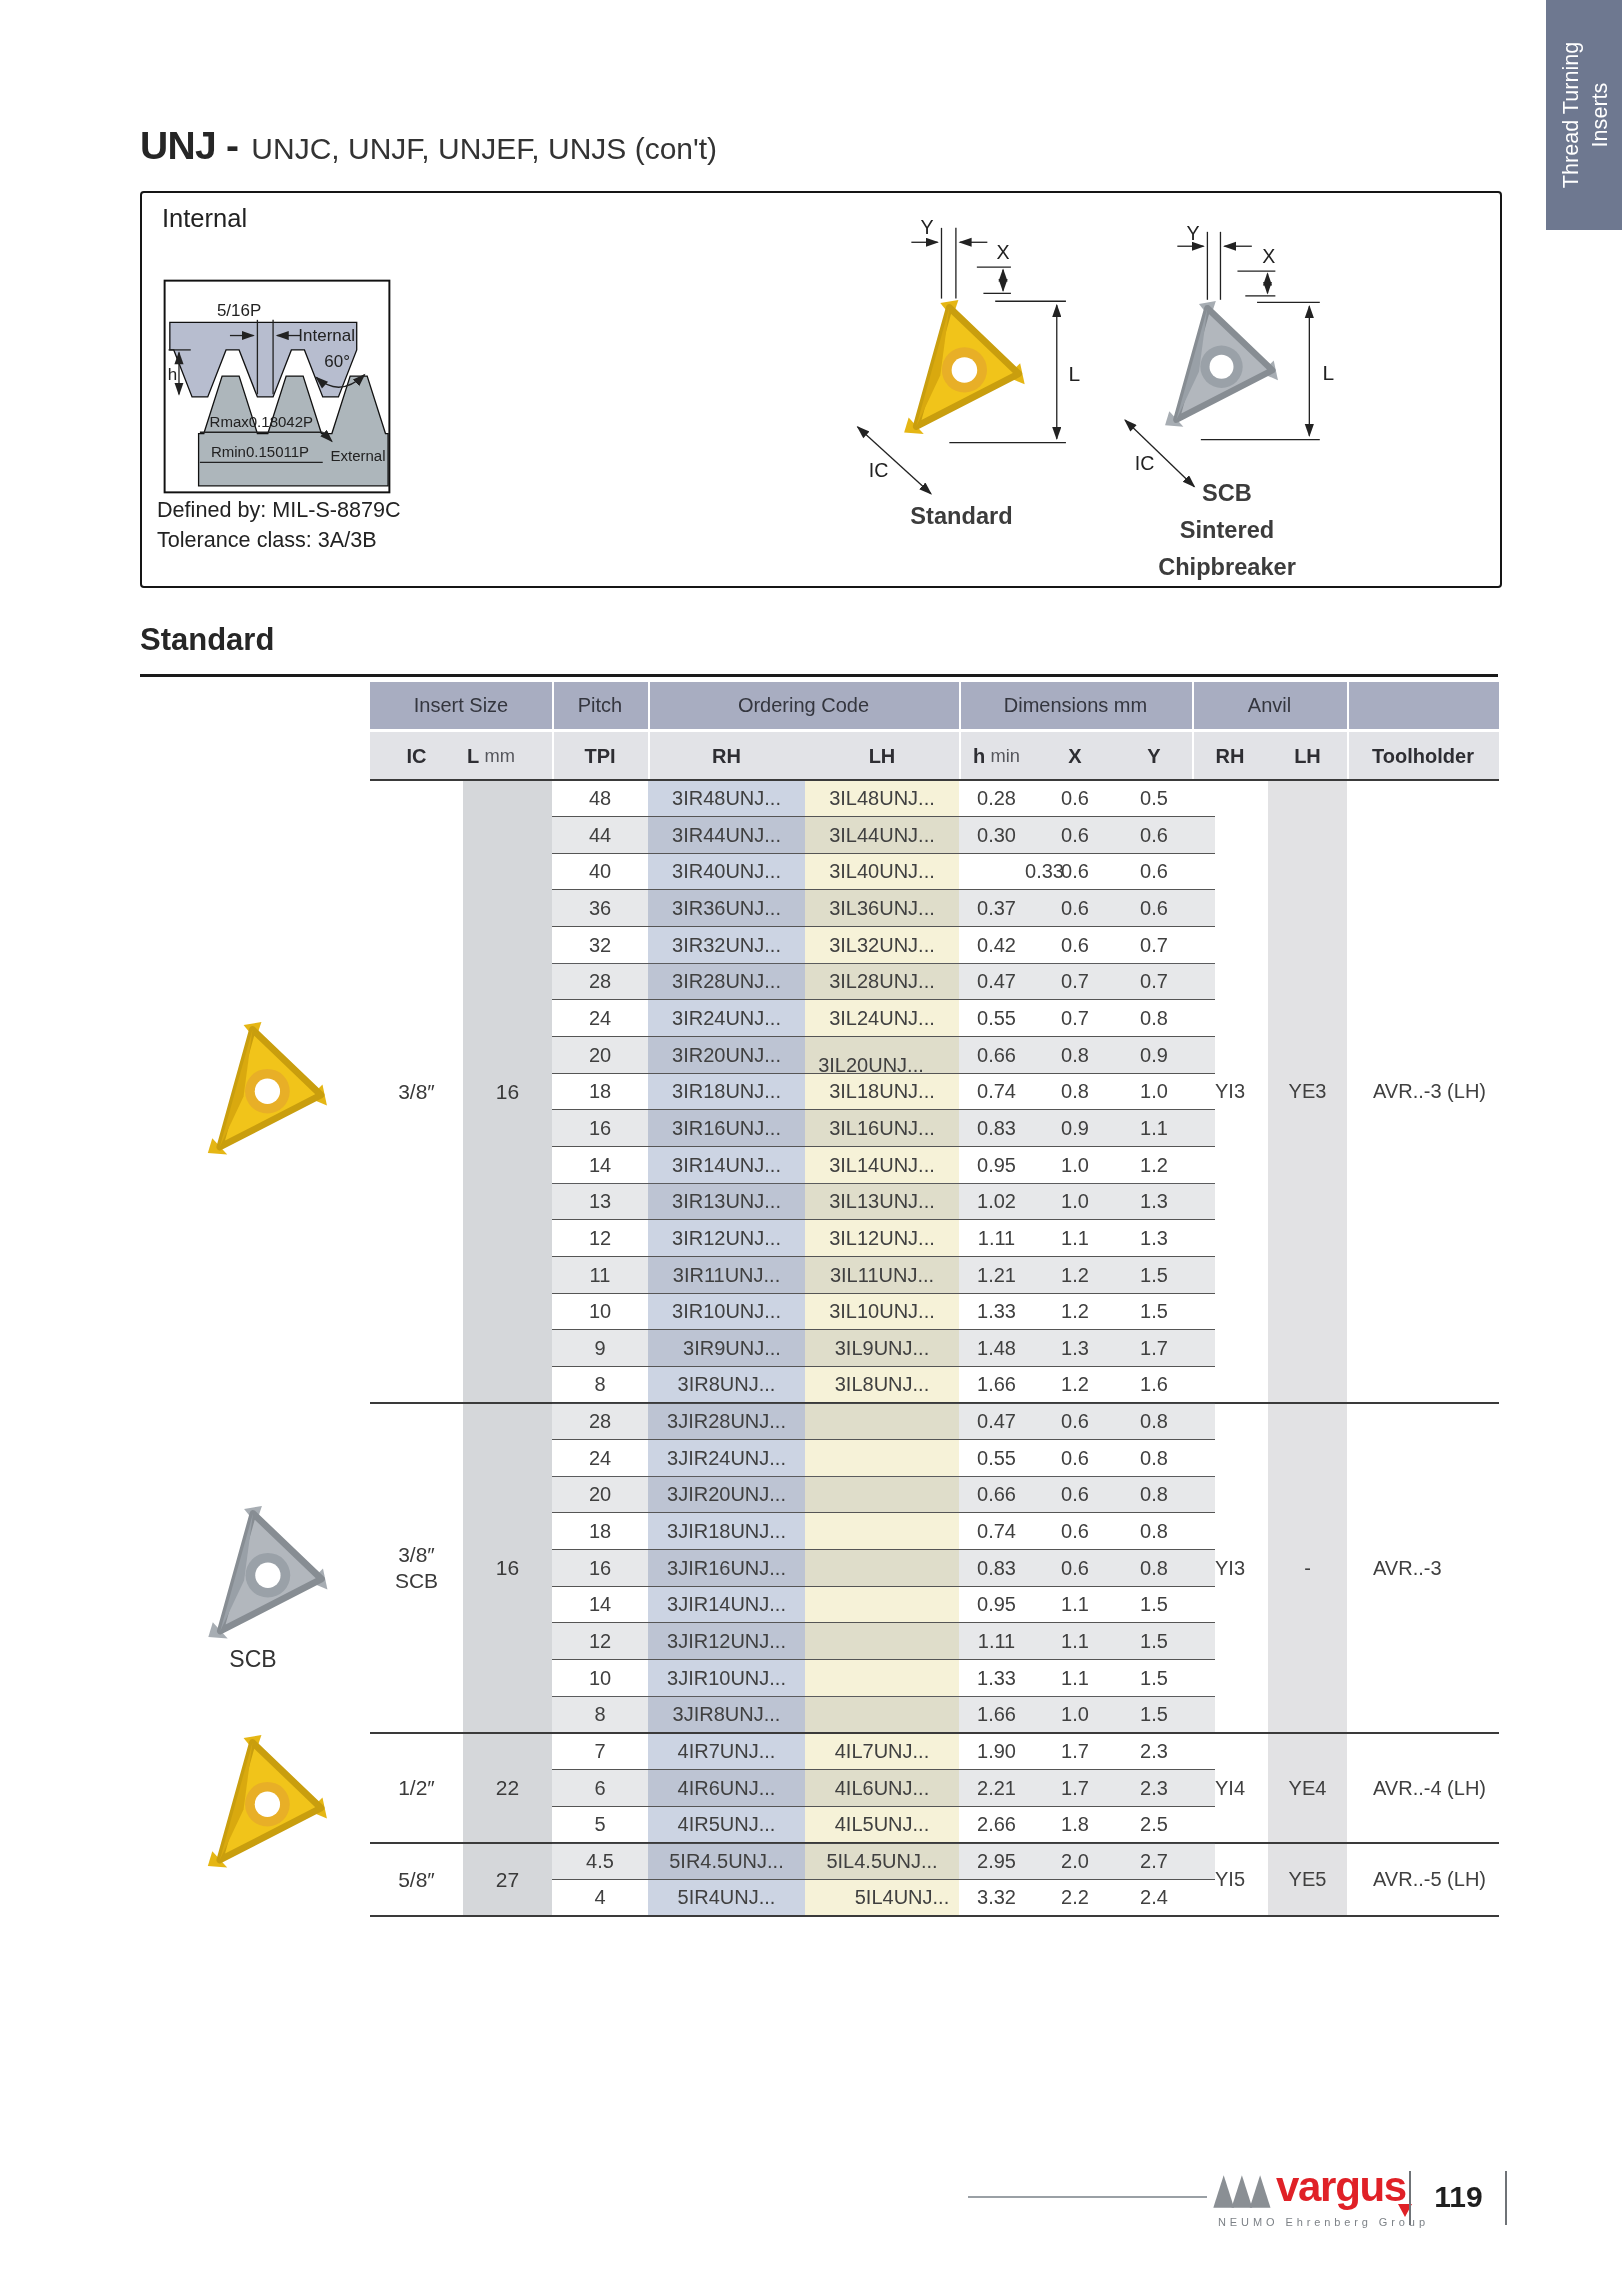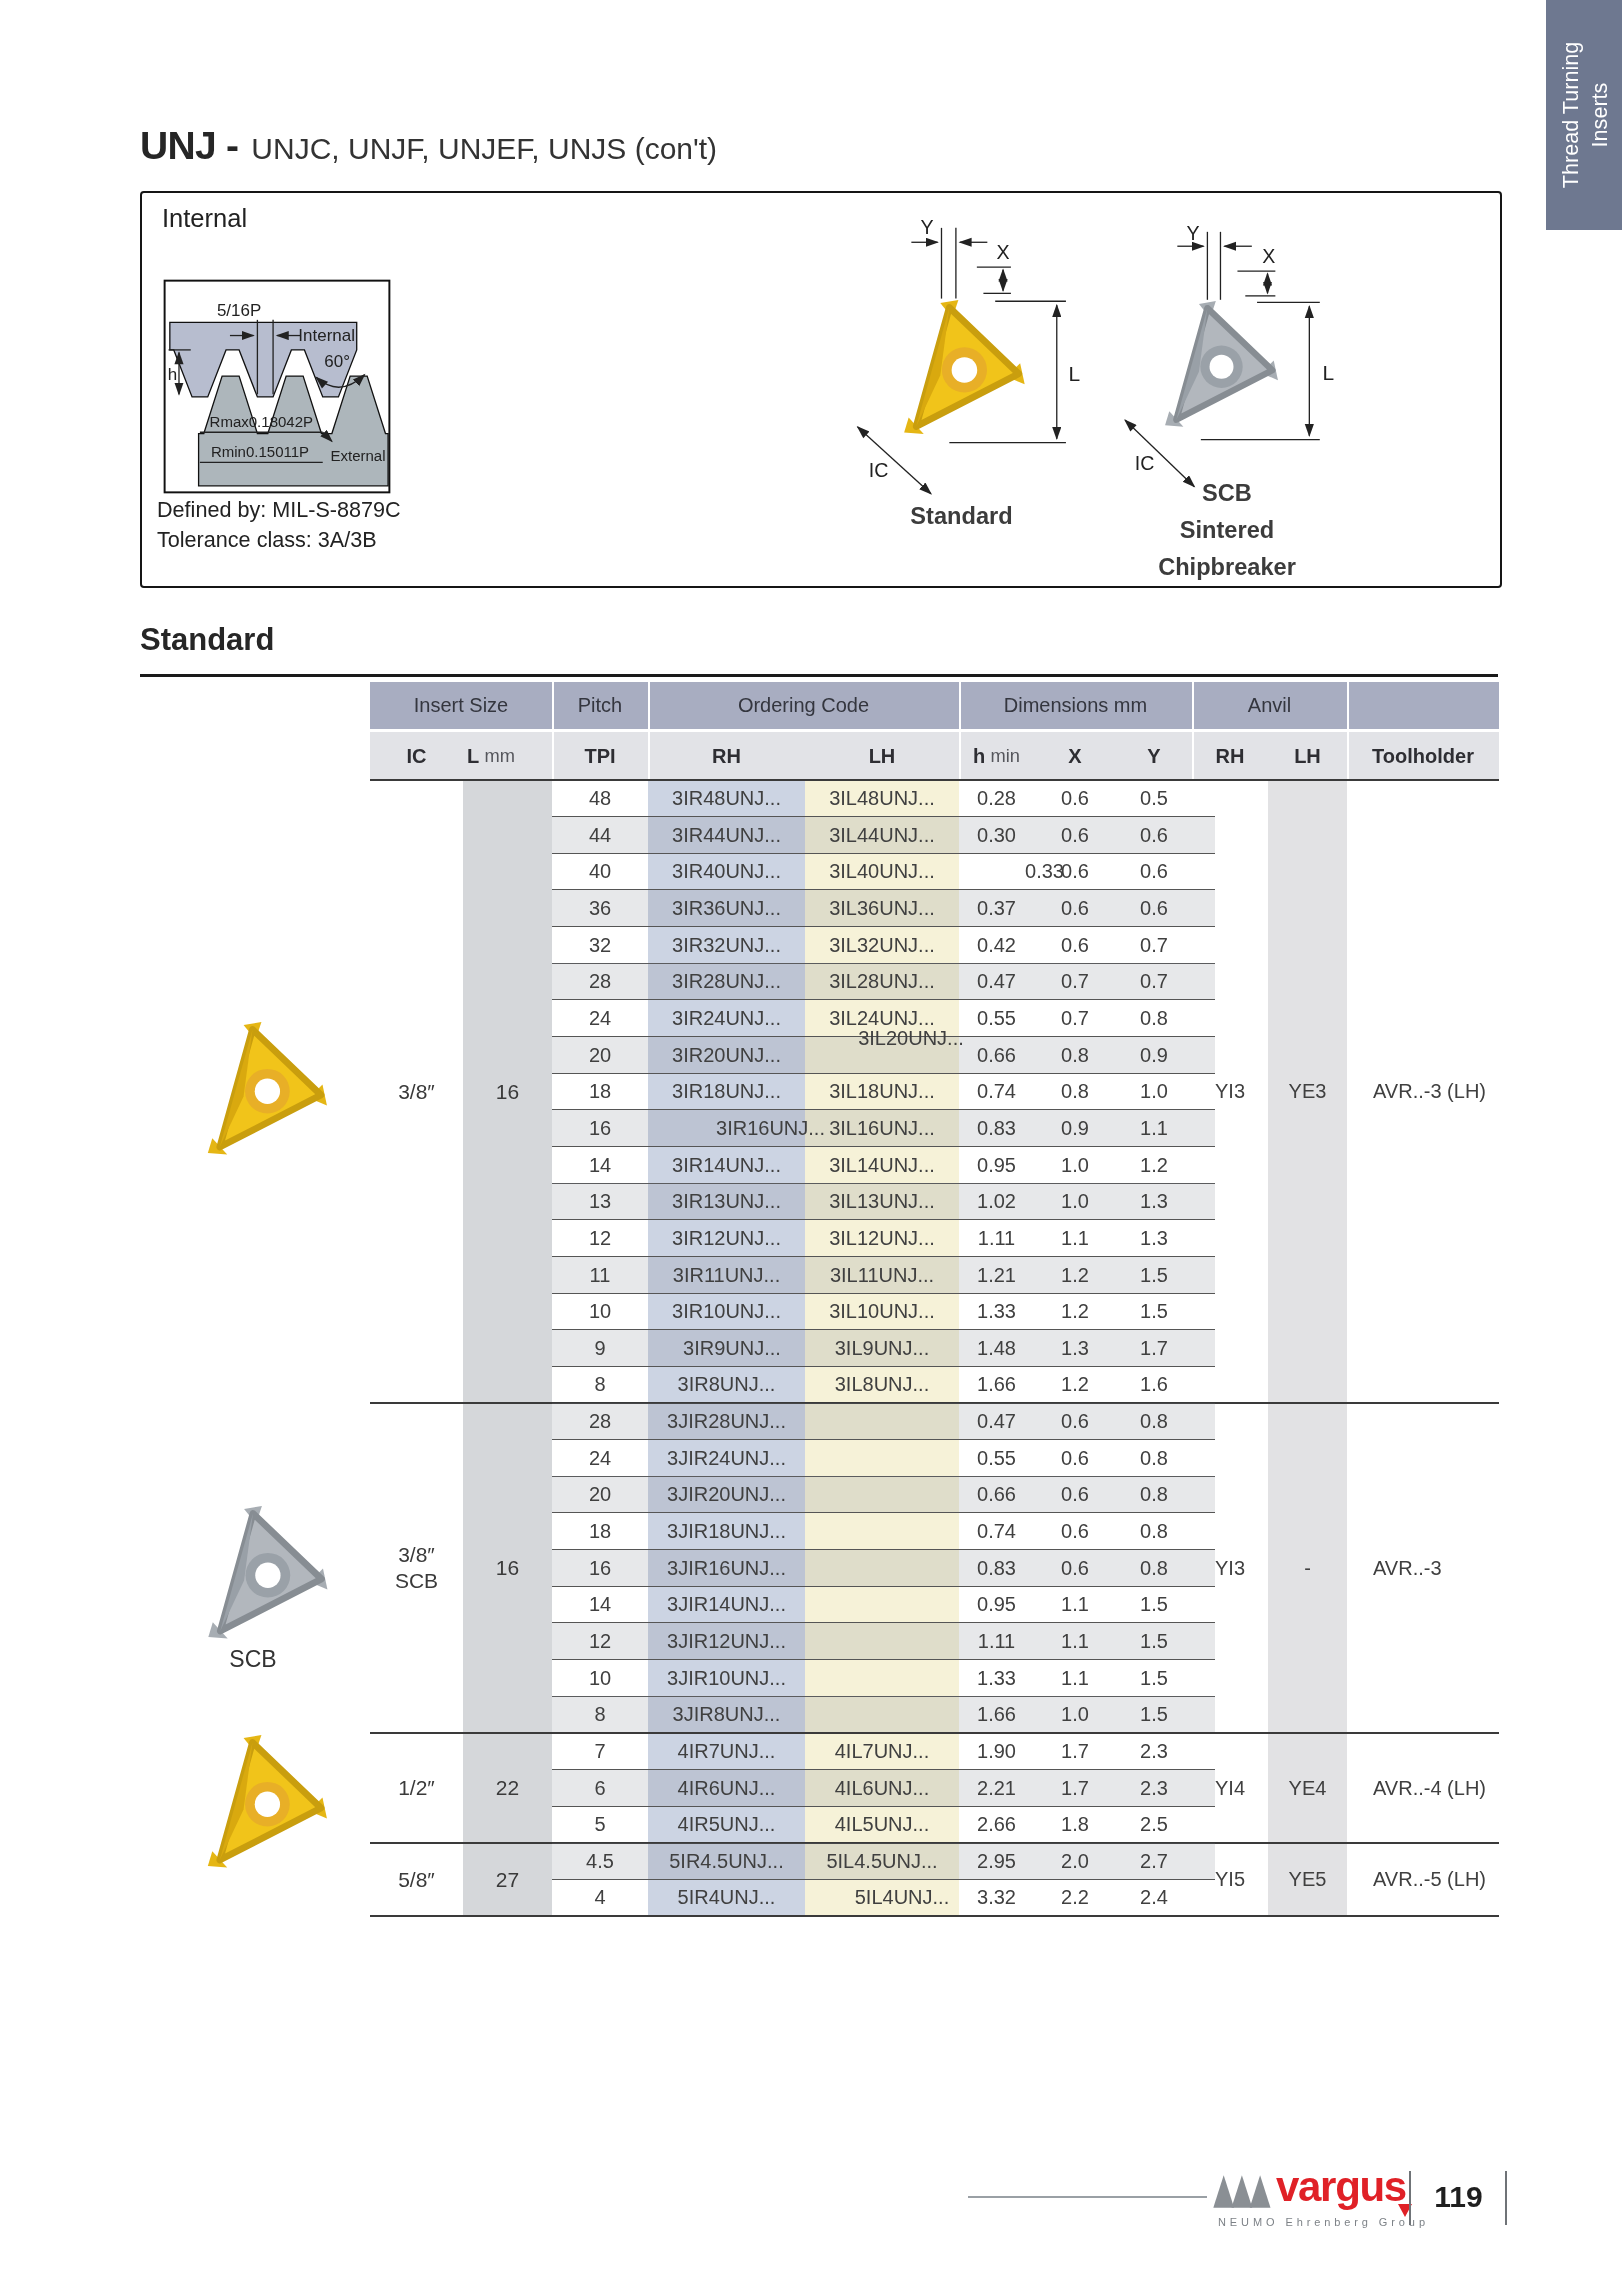--- a/index.html
+++ b/index.html
@@ -279,35 +279,35 @@
       <div class="abs tcell" style="left: 182px; top: 318px; width: 96px; height: 37px;">24</div>
       <div class="abs tcell" style="left: 278px; top: 318px; width: 157px; height: 37px;">3IR24UNJ...</div>
       <div class="abs tcell" style="left: 435px; top: 318px; width: 154px; height: 37px;">3IL24UNJ...</div>
       <div class="abs tcell" style="left: 589px; top: 318px; width: 75px; height: 37px;">0.55</div>
       <div class="abs tcell" style="left: 664px; top: 318px; width: 82px; height: 37px;">0.7</div>
       <div class="abs tcell" style="left: 746px; top: 318px; width: 76px; height: 37px;">0.8</div>
       <div class="abs" style="left: 182px; top: 354px; width: 663px; height: 1.3px; background: rgb(85, 85, 85);"></div>
       <div class="abs" style="left: 182px; top: 355px; width: 663px; height: 37px; background: rgba(124, 129, 141, 0.18);"></div>
       <div class="abs tcell" style="left: 182px; top: 355px; width: 96px; height: 37px;">20</div>
       <div class="abs tcell" style="left: 278px; top: 355px; width: 157px; height: 37px;">3IR20UNJ...</div>
-      <div class="abs tcell" style="left: 435px; top: 338px; width: 132px; height: 37px; padding-left: 40px;">3IL20UNJ...</div>
+      <div class="abs tcell" style="left: 435px; top: 365px; width: 132px; height: 37px;">3IL20UNJ...</div>
       <div class="abs tcell" style="left: 589px; top: 355px; width: 75px; height: 37px;">0.66</div>
       <div class="abs tcell" style="left: 664px; top: 355px; width: 82px; height: 37px;">0.8</div>
       <div class="abs tcell" style="left: 746px; top: 355px; width: 76px; height: 37px;">0.9</div>
       <div class="abs" style="left: 182px; top: 391px; width: 663px; height: 1.3px; background: rgb(85, 85, 85);"></div>
       <div class="abs tcell" style="left: 182px; top: 391px; width: 96px; height: 37px;">18</div>
       <div class="abs tcell" style="left: 278px; top: 391px; width: 157px; height: 37px;">3IR18UNJ...</div>
       <div class="abs tcell" style="left: 435px; top: 391px; width: 154px; height: 37px;">3IL18UNJ...</div>
       <div class="abs tcell" style="left: 589px; top: 391px; width: 75px; height: 37px;">0.74</div>
       <div class="abs tcell" style="left: 664px; top: 391px; width: 82px; height: 37px;">0.8</div>
       <div class="abs tcell" style="left: 746px; top: 391px; width: 76px; height: 37px;">1.0</div>
       <div class="abs" style="left: 182px; top: 427px; width: 663px; height: 1.3px; background: rgb(85, 85, 85);"></div>
       <div class="abs" style="left: 182px; top: 428px; width: 663px; height: 37px; background: rgba(124, 129, 141, 0.18);"></div>
       <div class="abs tcell" style="left: 182px; top: 428px; width: 96px; height: 37px;">16</div>
-      <div class="abs tcell" style="left: 278px; top: 428px; width: 157px; height: 37px; padding-left: 44px;">3IR16UNJ...</div>
+      <div class="abs tcell" style="left: 278px; top: 428px; width: 157px; height: 37px;">3IR16UNJ...</div>
       <div class="abs tcell" style="left: 435px; top: 428px; width: 154px; height: 37px;">3IL16UNJ...</div>
       <div class="abs tcell" style="left: 589px; top: 428px; width: 75px; height: 37px;">0.83</div>
       <div class="abs tcell" style="left: 664px; top: 428px; width: 82px; height: 37px;">0.9</div>
       <div class="abs tcell" style="left: 746px; top: 428px; width: 76px; height: 37px;">1.1</div>
       <div class="abs" style="left: 182px; top: 464px; width: 663px; height: 1.3px; background: rgb(85, 85, 85);"></div>
       <div class="abs tcell" style="left: 182px; top: 465px; width: 96px; height: 37px;">14</div>
       <div class="abs tcell" style="left: 278px; top: 465px; width: 157px; height: 37px;">3IR14UNJ...</div>
       <div class="abs tcell" style="left: 435px; top: 465px; width: 154px; height: 37px;">3IL14UNJ...</div>
       <div class="abs tcell" style="left: 589px; top: 465px; width: 75px; height: 37px;">0.95</div>
       <div class="abs tcell" style="left: 664px; top: 465px; width: 82px; height: 37px;">1.0</div>

